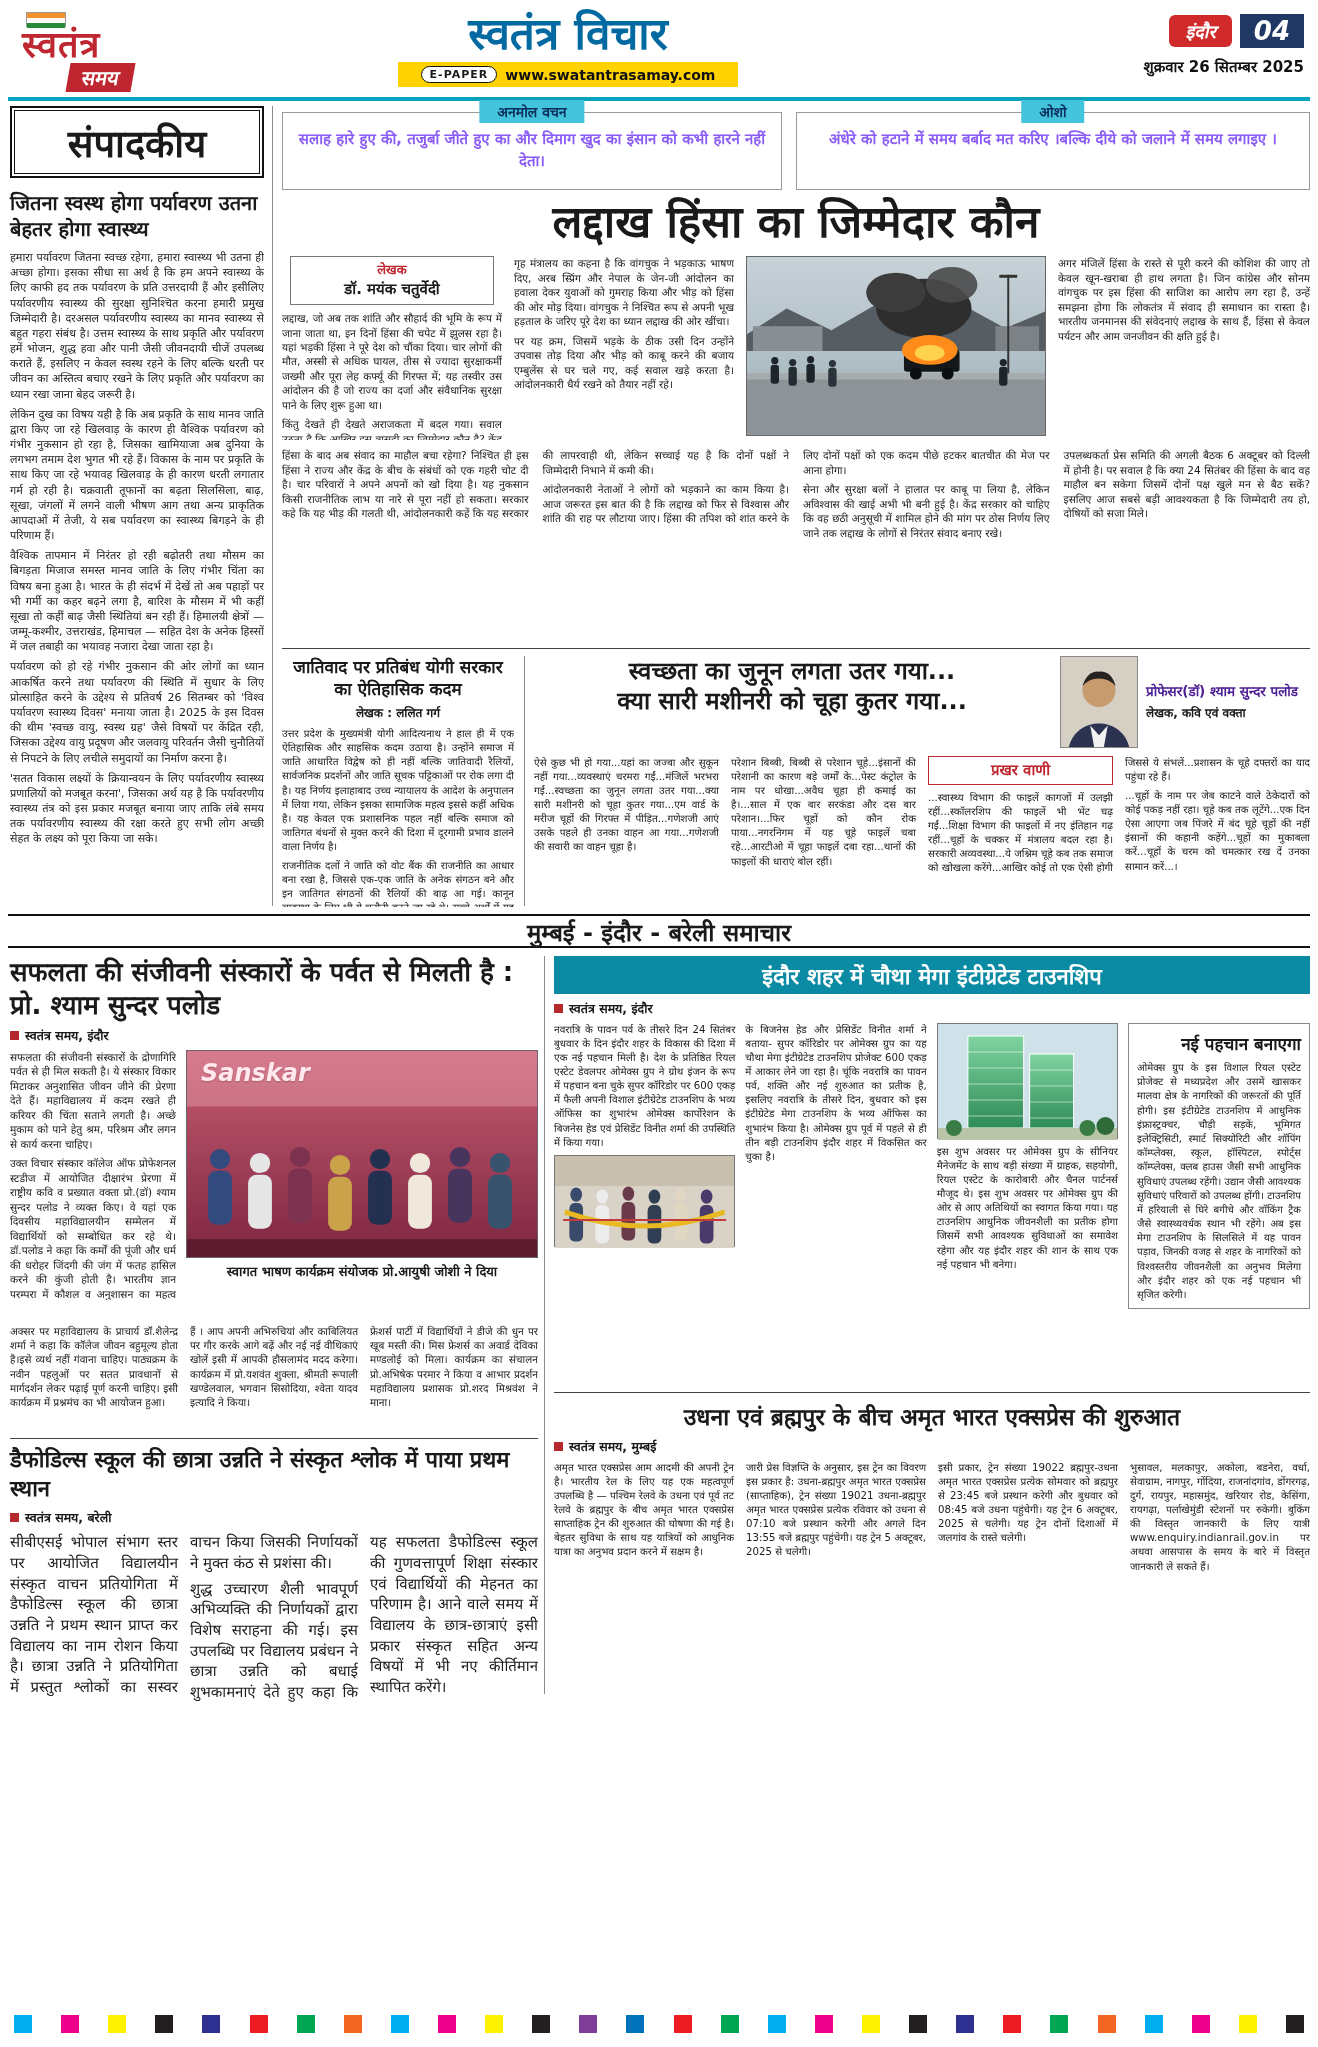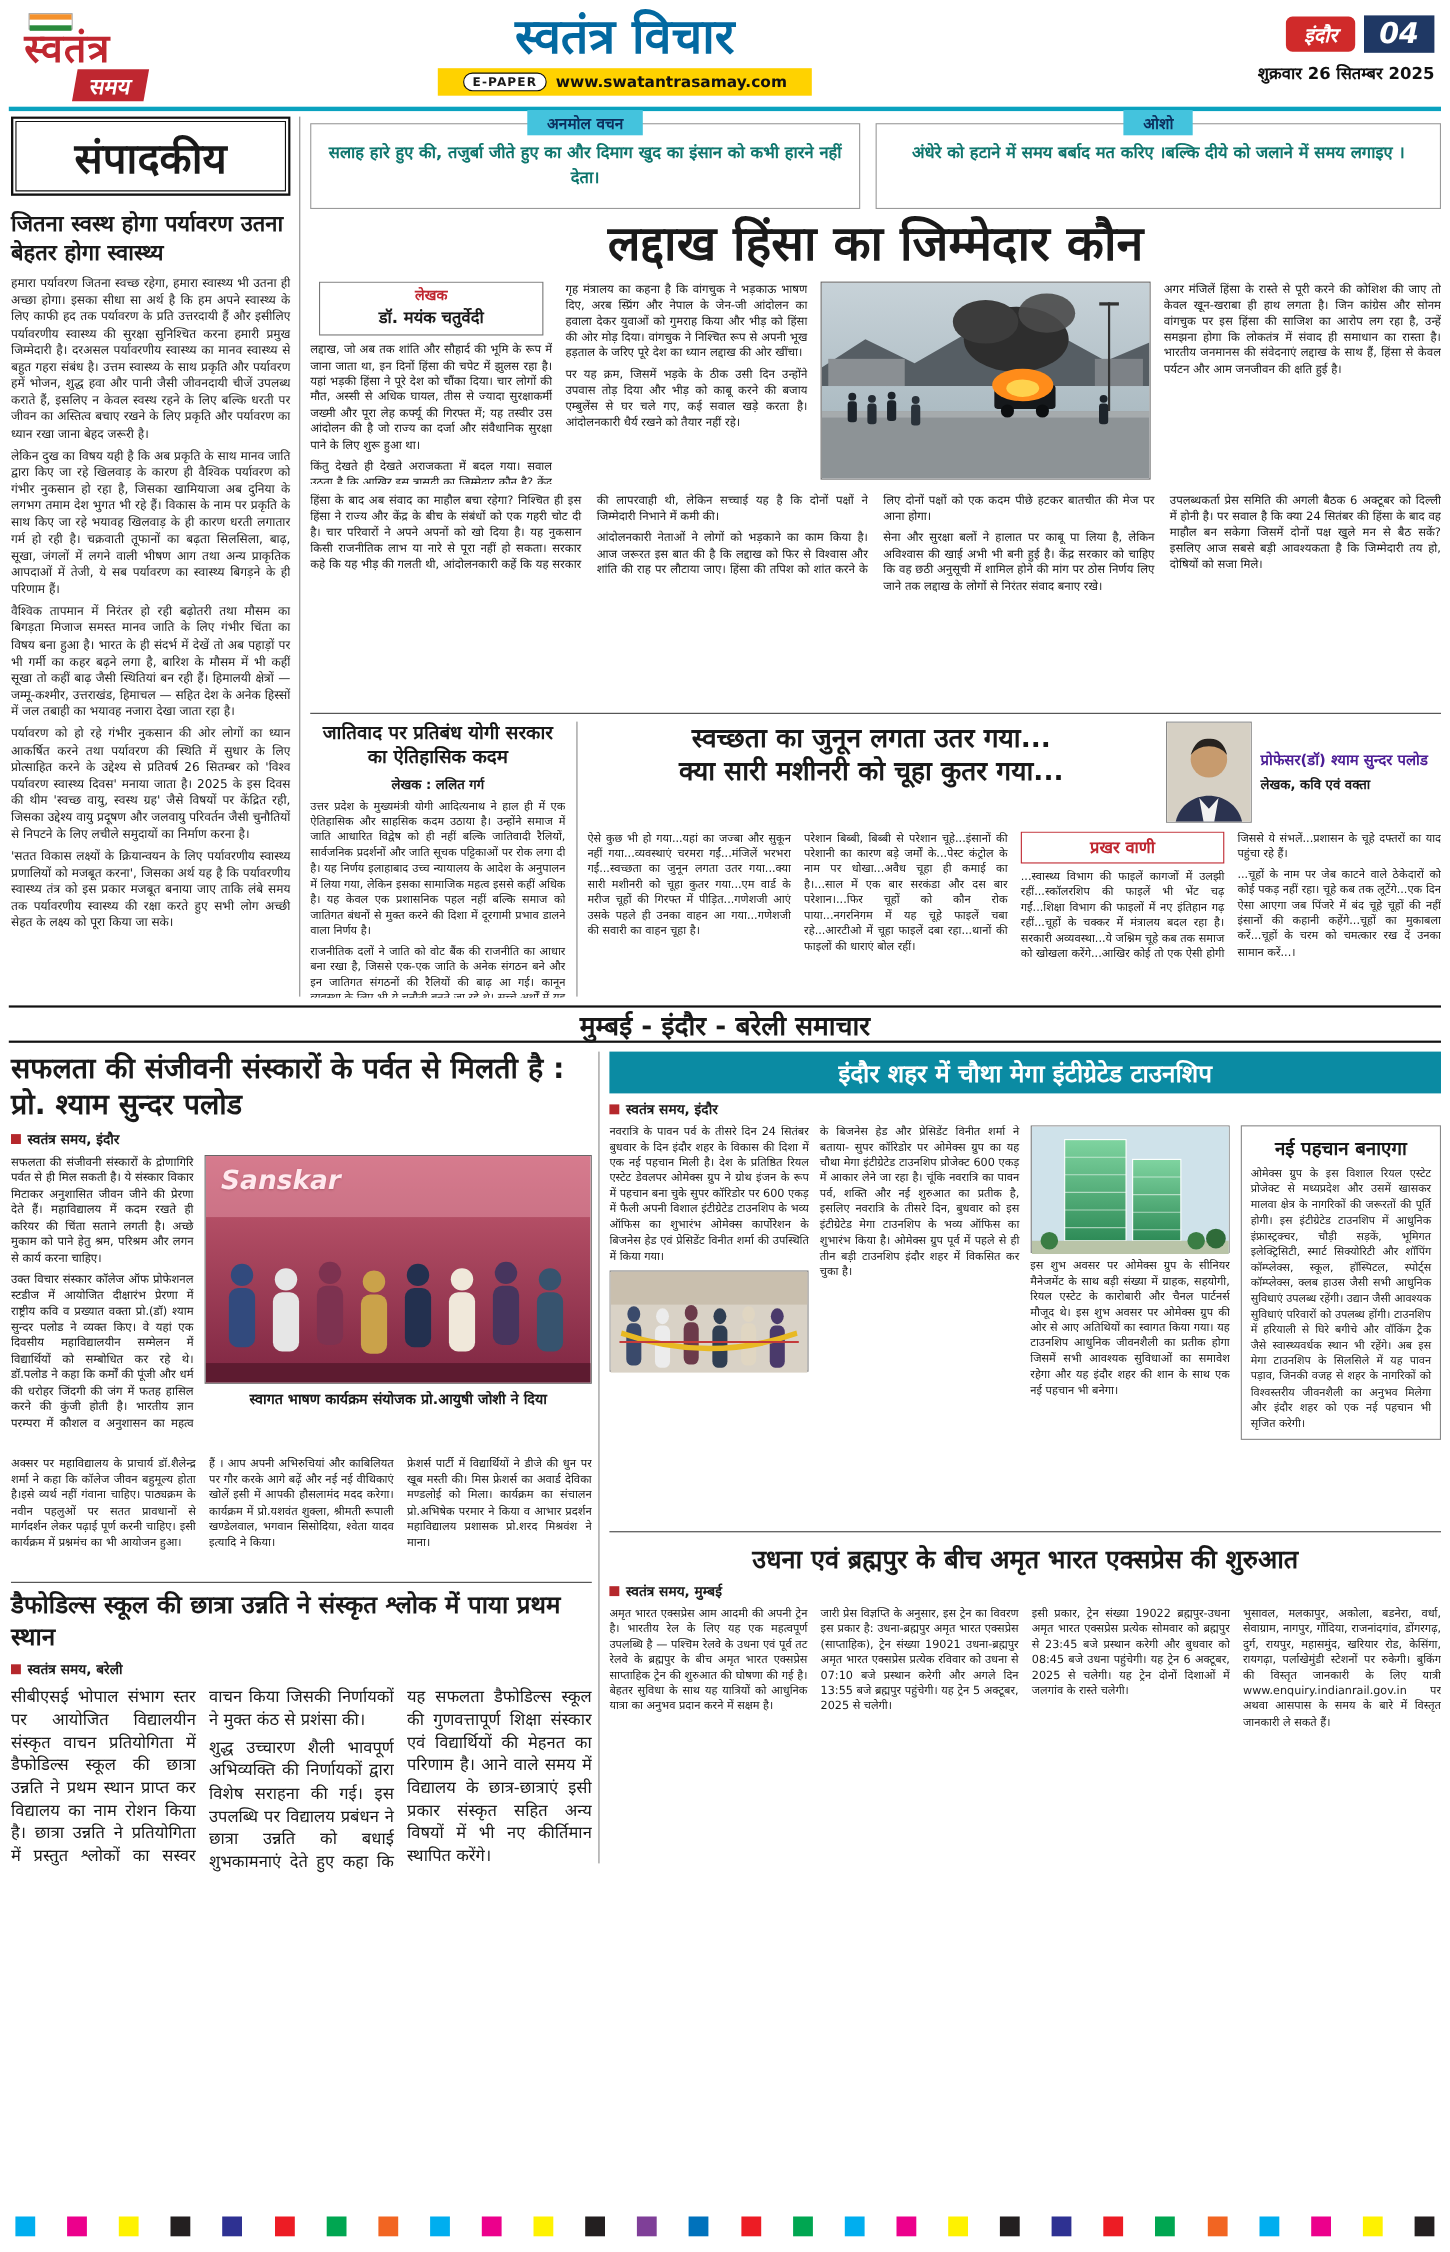--- a/index.html
+++ b/index.html
@@ -40,21 +40,21 @@
   .ed-headline { font-size:20px; font-weight:800; line-height:1.3; margin:12px 0 8px; }
   .editorial .bt { font-size:11px; height:620px; }
 
   .vrule { background:#8a8a8a; width:1px; }
   .hrule { background:#444; height:1px; }
 
   
   .quote-box { border:1px solid #9a9a9a; padding:16px 14px 8px; text-align:center; position:absolute; }
   .quote-label { position:absolute; top:-13px; left:50%; transform:translateX(-50%);
                  background:#44c3dd; color:#0c2f5e; font-weight:800; font-size:14px; padding:2px 18px; white-space:nowrap; }
-  .quote-text { font-weight:700; font-size:15px; line-height:1.45; color:#0f766e; }
+  .quote-text { font-weight:700; font-size:15px; line-height:1.45; color:#8b5cf6; }
   .q1 { top:112px; left:282px; width:500px; height:78px; }
   .q2 { top:112px; left:796px; width:514px; height:78px; }
 
   
   .lead { top:198px; left:282px; width:1028px; height:444px; }
   .lead-headline { text-align:center; font-size:44px; font-weight:800; line-height:1.1; }
   .lead-main { display:flex; gap:12px; margin-top:10px; height:184px; }
   .lead-col { flex:0 0 220px; } .lead-col3 { flex:1 1 auto; }
   .author-card { border:1px solid #777; padding:4px 6px; margin:0 8px 6px; text-align:center; }
   .author-label { color:#bf2730; font-weight:800; font-size:13px; }
@@ -102,21 +102,21 @@
   
   .vr3 { left:544px; top:956px; height:738px; }
   .omaxe { top:956px; left:554px; width:756px; height:430px; }
   .om-kicker { background:#0b8ba3; color:#fff; font-weight:800; font-size:22px; text-align:center;
                padding:4px 0; }
   .om-headline { font-size:24px; font-weight:800; line-height:1.25; margin:6px 0 0; }
   .om-main { display:flex; gap:10px; }
   .om-cols { flex:1 1 auto; column-count:3; column-gap:10px; height:286px; font-size:10.2px; }
   .om-photo { width:100%; border:1px solid #777; margin:2px 0 6px; break-inside:avoid; display:block; }
   .om-sidebar { flex:0 0 182px; border:1px solid #888; padding:8px; height:286px; overflow:hidden; }
-  .om-sidebar-title { font-weight:800; font-size:17px; text-align:center; margin-bottom:6px; }
+  .om-sidebar-title { font-weight:800; font-size:17px; text-align:right; margin-bottom:6px; }
   .om-sidebar-text { font-size:10px; line-height:1.42; text-align:justify; }
 
   .hr2 { top:1392px; left:554px; width:756px; }
   .udhna { top:1400px; left:554px; width:756px; height:294px; }
   .ud-headline { font-size:23px; font-weight:800; text-align:center; }
   .ud-body { column-count:4; column-gap:12px; height:220px; font-size:10.2px; margin-top:4px; }
 
   .hr3 { top:1438px; left:10px; width:528px; }
   .daffodils { top:1446px; left:10px; width:528px; height:300px; }
   .df-headline { font-size:22px; font-weight:800; line-height:1.3; }

